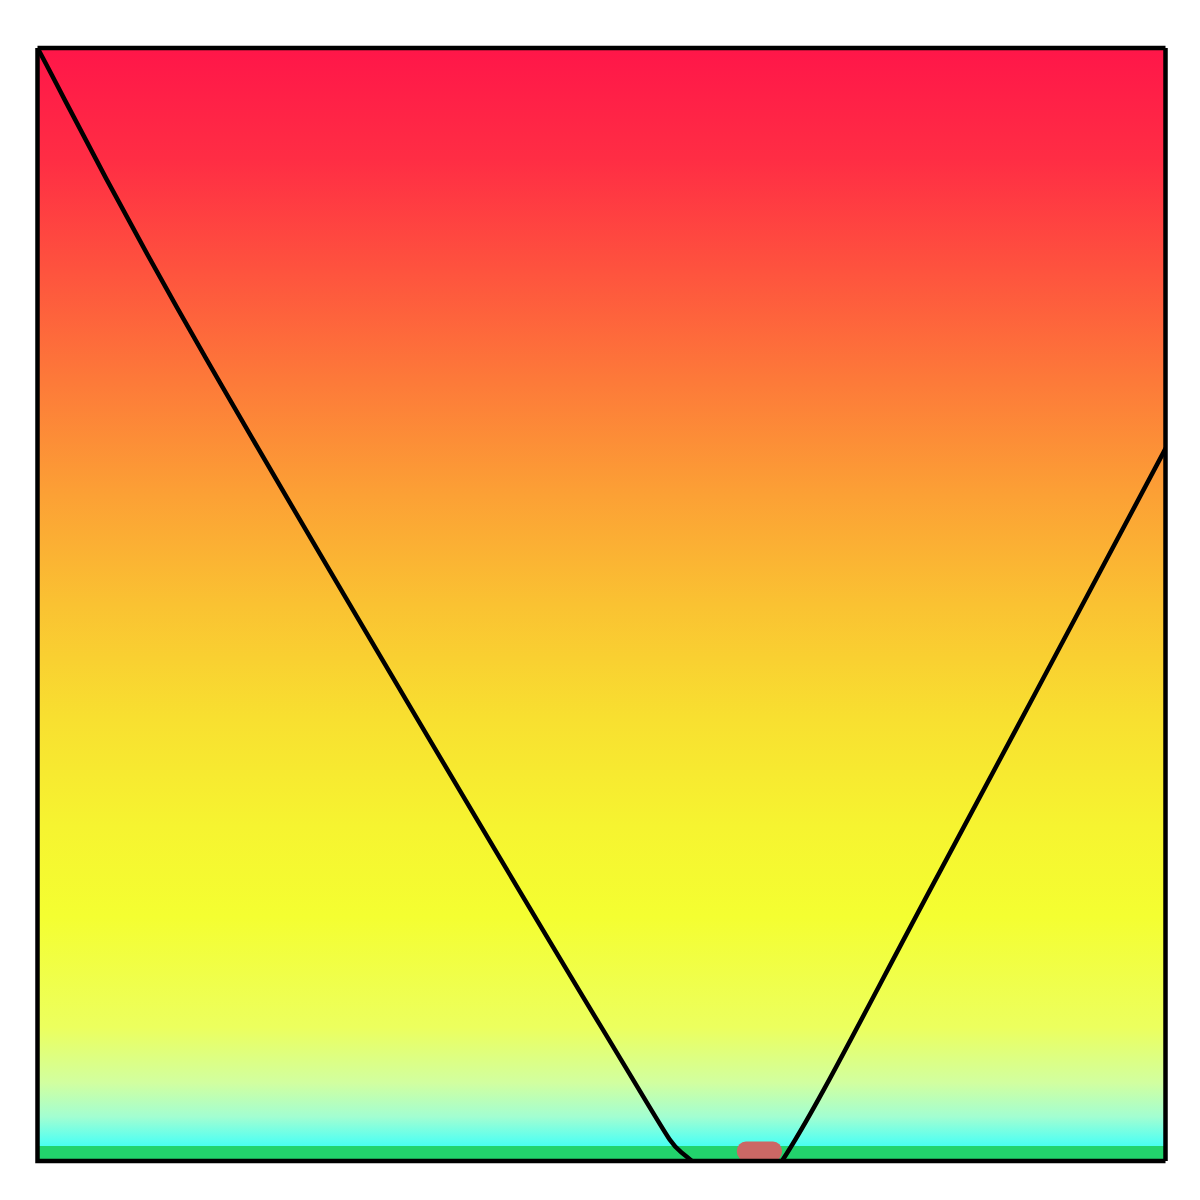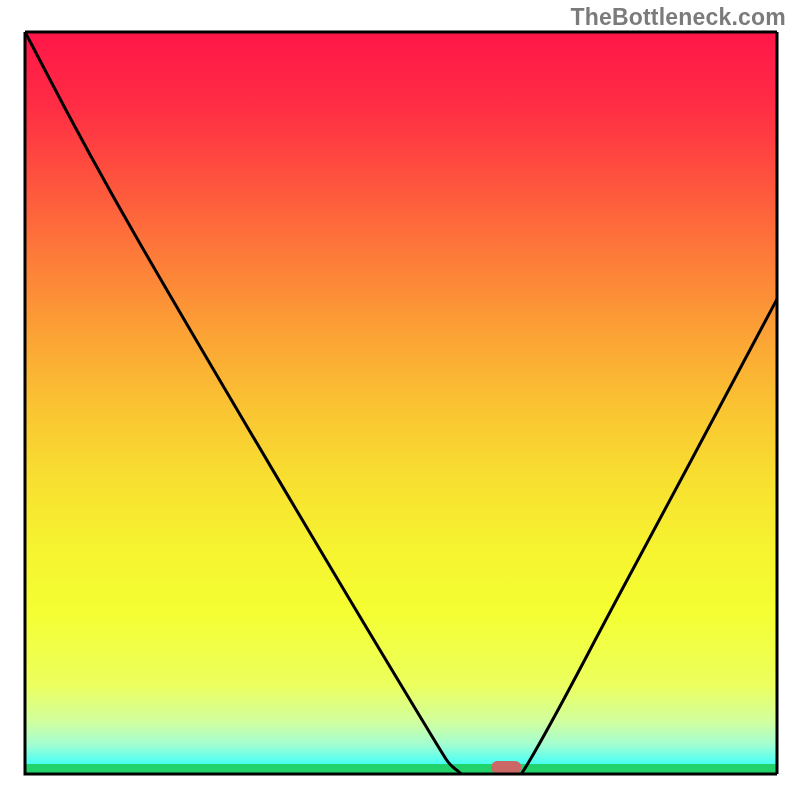--- a/index.html
+++ b/index.html
@@ -27,21 +27,20 @@
   svg.chart {
     position: absolute;
     top: 0;
     left: 0;
   }
 </style>
 </head>
 <body>
 <div class="container">
 
-<div class="watermark">TheBottleneck.com</div>
 
 <svg class="chart" width="800" height="800" viewBox="0 0 800 800">
   <defs>
     <linearGradient id="bg-grad" x1="0" y1="0" x2="0" y2="1">
           <stop offset="0%" stop-color="#ff1649"></stop>
           <stop offset="10%" stop-color="#ff2d44"></stop>
           <stop offset="20%" stop-color="#fe533e"></stop>
           <stop offset="30%" stop-color="#fd7a39"></stop>
           <stop offset="40%" stop-color="#fca035"></stop>
           <stop offset="50%" stop-color="#fac232"></stop>

